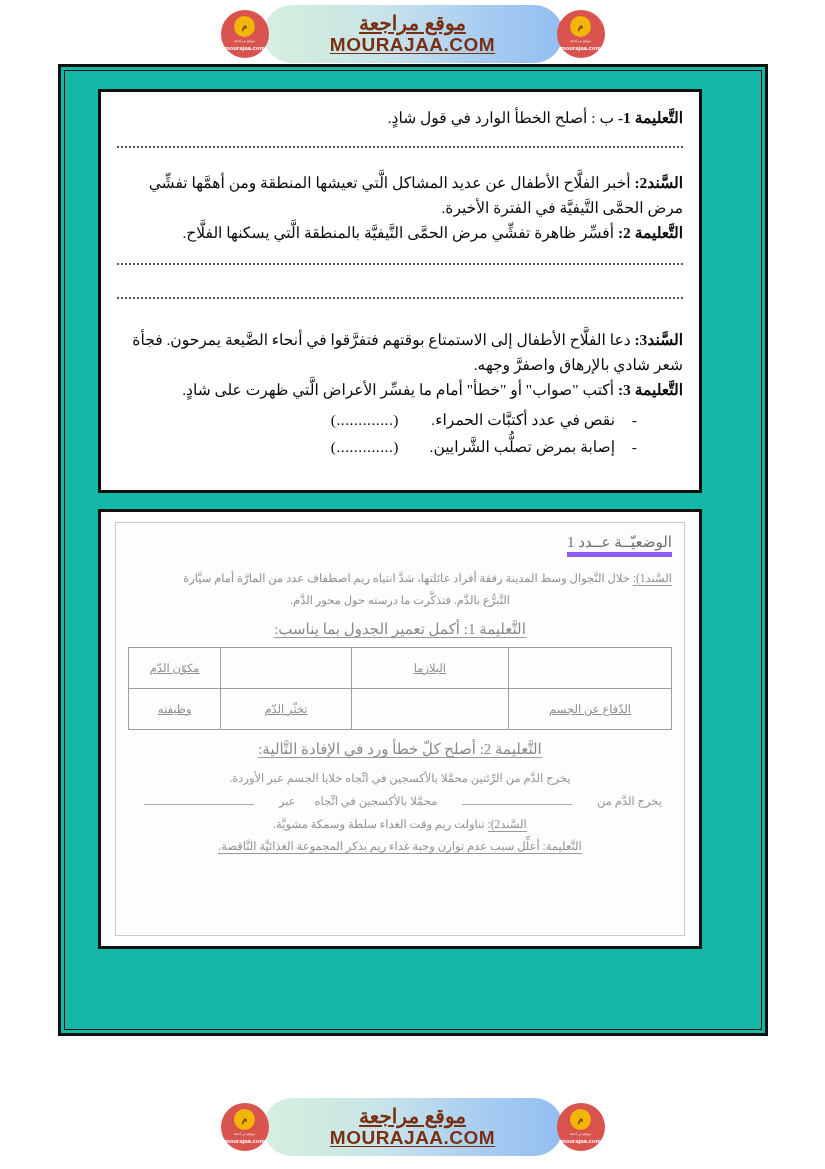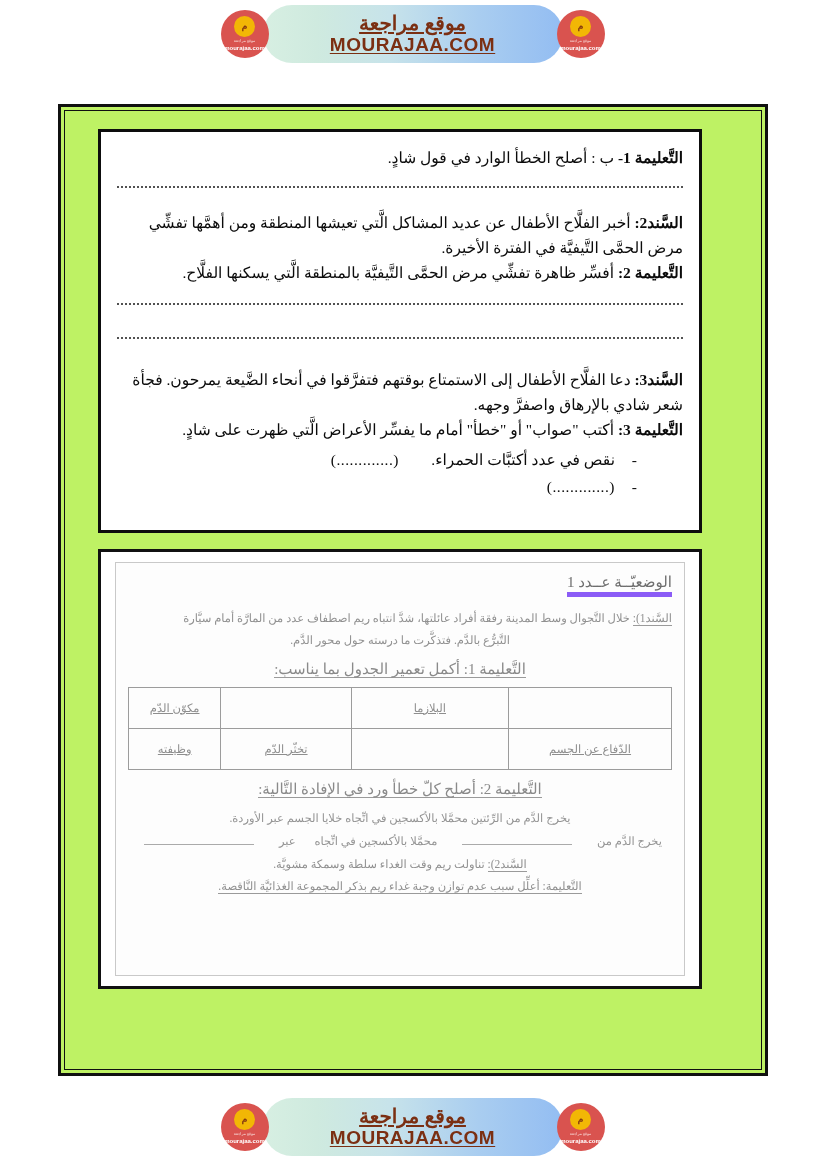--- a/index.html
+++ b/index.html
@@ -103,24 +103,23 @@
     direction: ltr;
   }
 
   
   #sheet {
     position: absolute;
     left: 58px;
     top: 64px;
     width: 710px;
     height: 972px;
-    background: #bef264;
+    background: #14b8a6;
     border: 3px solid #101010;
     padding: 3px;
-    margin-top: 40px;
   }
   #sheet-inner {
     width: 100%;
     height: 100%;
     border: 1px solid #101010;
     padding: 4px;
   }
   #sheet-inner2 {
     width: 100%;
     height: 100%;
@@ -347,20 +346,21 @@
           </div>
 
           <ul class="blanks ar">
             <li>
               <span class="dash">-</span>
               <span class="txt">نقص في عدد أكتبَّات الحمراء.</span>
               <span class="paren">(.............)</span>
             </li>
             <li>
               <span class="dash">-</span>
+              <span class="txt">إصابة بمرض تصلُّب الشَّرايين.</span>
               <span class="paren">(.............)</span>
             </li>
           </ul>
 
         </div>
 
         <div id="scan-block">
           <div id="scan-inner" class="scan">
 
             <div class="scan-title-wrap">

